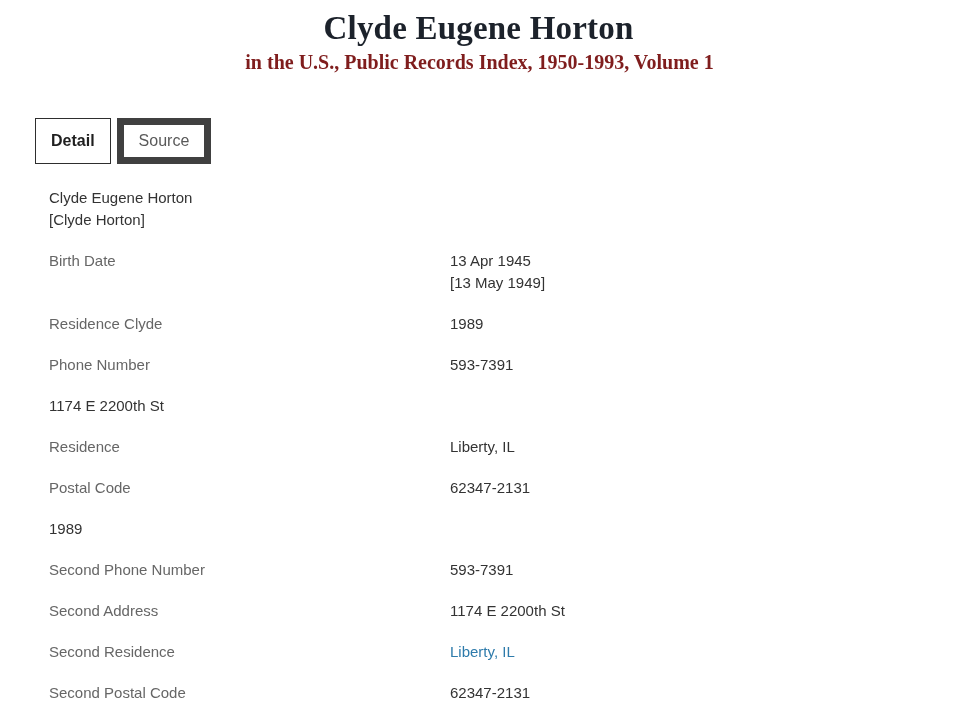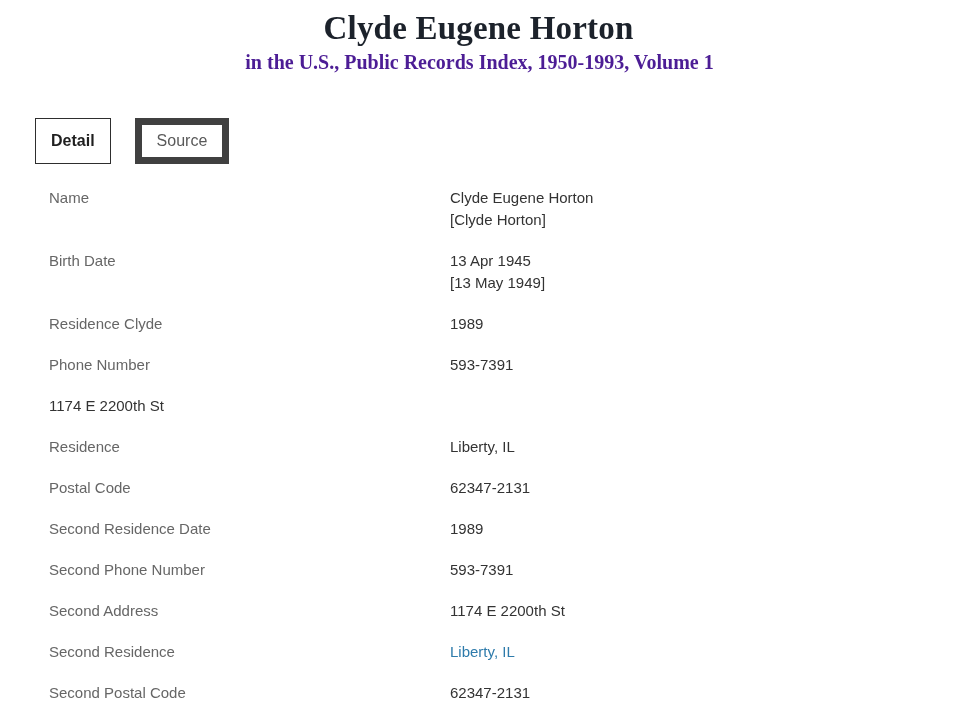--- a/index.html
+++ b/index.html
@@ -22,28 +22,28 @@
     font-size: 33px;
     line-height: 1.25;
     color: #1c222b;
     margin: 0;
     letter-spacing: 0.2px;
   }
   .page-subtitle {
     font-family: "Liberation Serif", serif;
     font-weight: 700;
     font-size: 20px;
-    color: #4c1d95;
+    color: #7f1d1d;
     margin: 2px 0 0 2px;
   }
 
   
   .tabs {
     display: flex;
-    gap: 24px;
+    gap: 6px;
     margin: 44px 0 0 35px;
   }
   .tab {
     background: #ffffff;
     font-size: 16px;
     line-height: 1;
     padding: 8px 15px;
     border: 7px solid #404040;
     color: #595959;
     cursor: pointer;
@@ -86,21 +86,20 @@
     <h2 class="page-subtitle">in the U.S., Public Records Index, 1950-1993, Volume 1</h2>
   </div>
 
   <div class="tabs">
     <button class="tab active">Detail</button>
     <button class="tab">Source</button>
   </div>
 
   <div class="record-table">
       <div class="row">
-        <div class="row-label">Name</div>
         <div class="row-value">
           <div>Clyde Eugene Horton</div>
           <div>[Clyde Horton]</div>
         </div>
       </div>
       <div class="row">
         <div class="row-label">Birth Date</div>
         <div class="row-value">
           <div>13 Apr 1945</div>
           <div>[13 May 1949]</div>
@@ -129,21 +128,20 @@
           <div>Liberty, IL</div>
         </div>
       </div>
       <div class="row">
         <div class="row-label">Postal Code</div>
         <div class="row-value">
           <div>62347-2131</div>
         </div>
       </div>
       <div class="row">
-        <div class="row-label">Second Residence Date</div>
         <div class="row-value">
           <div>1989</div>
         </div>
       </div>
       <div class="row">
         <div class="row-label">Second Phone Number</div>
         <div class="row-value">
           <div>593-7391</div>
         </div>
       </div>

